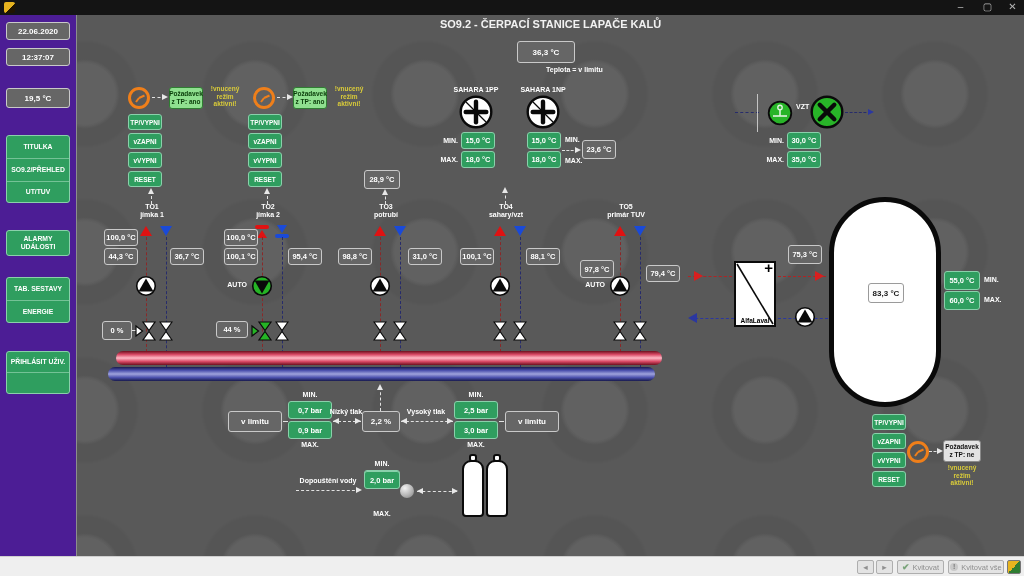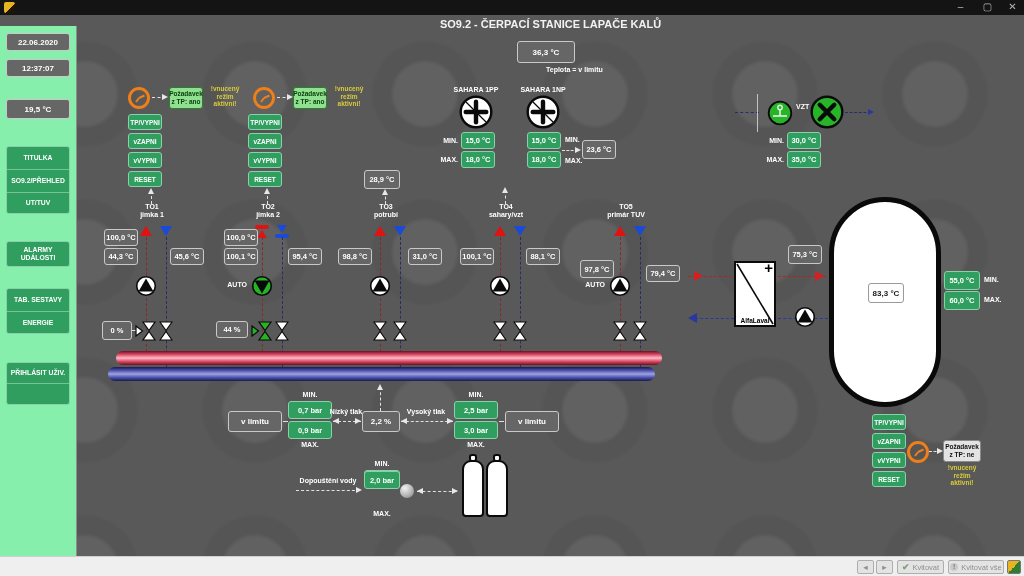--- a/index.html
+++ b/index.html
@@ -10,21 +10,21 @@
   .tbar .ttl{position:absolute;left:20px;top:2px;font-size:9px;color:#c9c9c9;white-space:nowrap;}
   .appico{position:absolute;left:4px;top:2px;width:11px;height:11px;border-radius:2px;
     background:linear-gradient(135deg,#e7b41f 0 55%,#201500 55% 100%);}
   .wctl{position:absolute;top:0;width:17px;height:14px;color:#b5b5b5;font-size:10px;
     text-align:center;line-height:14px;}
   
   .main{position:absolute;left:0;top:15px;width:1024px;height:541px;background-color:#595959;
     background-image:radial-gradient(circle at 50% 50%, rgba(255,255,255,0.05) 0 26%, rgba(0,0,0,0.045) 30% 44%, transparent 47%);
     background-size:170px 158px;}
   
-  .sbar{position:absolute;left:0;top:26px;width:77px;height:541px;background:#86efac;
+  .sbar{position:absolute;left:0;top:15px;width:77px;height:541px;background:#4c1d95;
     border-right:1px solid #8d8d8d;box-sizing:border-box;}
   
   .box{position:absolute;background:#666;border:1px solid #c9c9c9;border-radius:3px;color:#fff;
     font-weight:700;font-size:7.5px;display:flex;align-items:center;justify-content:center;
     box-sizing:border-box;text-align:center;}
   .wbox{background:#fdfdfd;border:1px solid #9a9a9a;color:#1a1a1a;}
   .ltbox{background:#e3e3e3;border:1px solid #8a8a8a;color:#111;line-height:8px;font-size:6.5px;}
   .gb{position:absolute;background:#2f9e5f;border:1px solid #8ad0ab;border-radius:3px;color:#fff;
     font-weight:700;font-size:7.5px;display:flex;align-items:center;justify-content:center;
     box-sizing:border-box;text-align:center;}
@@ -205,21 +205,21 @@
     <div class="dv" style="left:151px;top:176px;height:13px"></div>
     <div class="ah ahu" style="left:148px;top:173px"></div>
     <div class="lbl lblc sm" style="left:152px;top:188px">
       <span>TO1</span><br><span>jímka 1</span></div>
     <div class="fup" style="left:140px;top:211px"></div>
     <div class="fdn" style="left:160px;top:211px"></div>
     <div class="dv r" style="left:146px;top:222px;height:115px"></div>
     <div class="dv b" style="left:166px;top:222px;height:131px"></div>
     <div class="box" style="left:104px;top:214px;width:34px;height:17px">100,0 °C</div>
     <div class="box" style="left:104px;top:233px;width:34px;height:17px">44,3 °C</div>
-    <div class="box" style="left:170px;top:233px;width:34px;height:17px">45,6 °C</div>
+    <div class="box" style="left:170px;top:233px;width:34px;height:17px">36,7 °C</div>
     <svg class="ico" style="left:135px;top:260px" width="22" height="22" viewBox="0 0 22 22">
       <circle cx="11" cy="11" r="9.3" fill="#fff" stroke="#0a0a0a" stroke-width="1.6"></circle>
       <path d="M11 3.5 L18.5 16.5 H3.5 Z" fill="#0a0a0a"></path>
     </svg>
     <div class="box" style="left:102px;top:306px;width:30px;height:19px">0 %</div>
     <div class="dh" style="left:132px;top:315px;width:4px"></div>
     <svg class="ico" style="left:135px;top:306px" width="22" height="20" viewBox="0 0 22 20">
       <path d="M8 1 H20 L14 9.5 Z" fill="#fff" stroke="#0a0a0a" stroke-width="1.2"></path>
       <path d="M8 19 H20 L14 10.5 Z" fill="#fff" stroke="#0a0a0a" stroke-width="1.2"></path>
       <path d="M1 5 V15 L7.5 10 Z" fill="#fff" stroke="#0a0a0a" stroke-width="1.2"></path>

